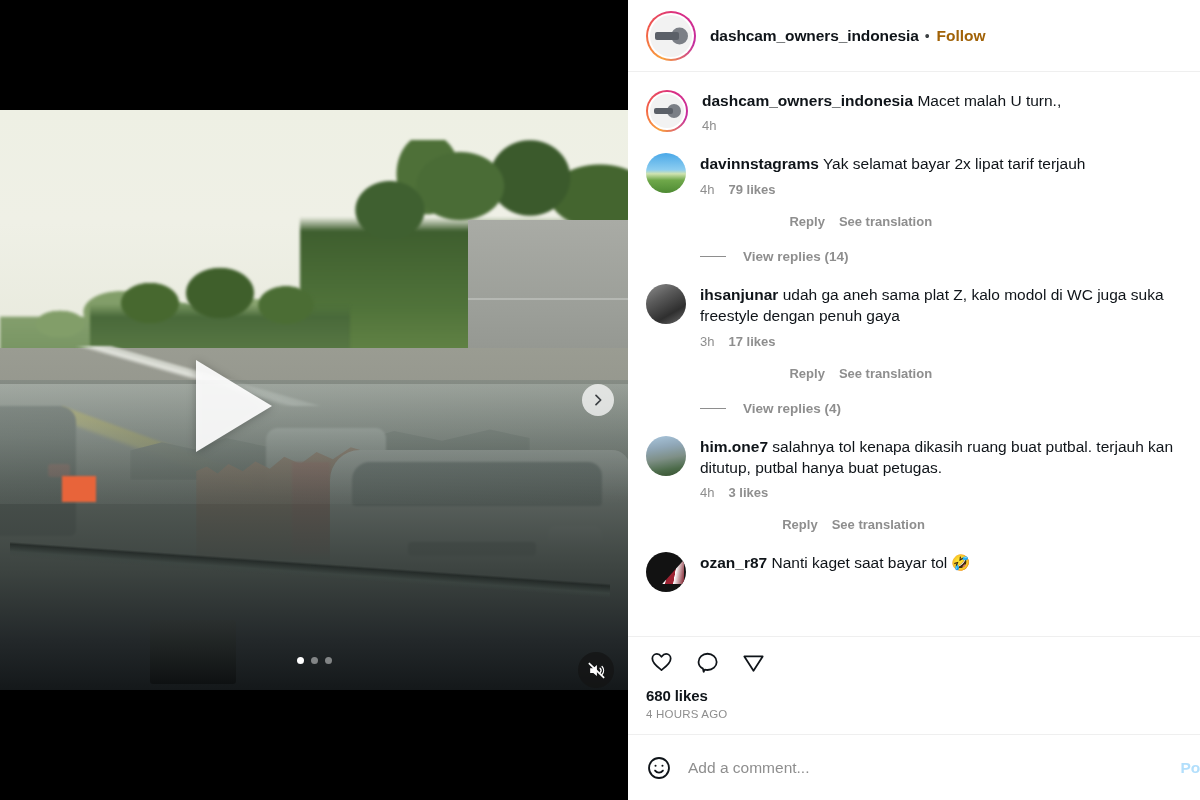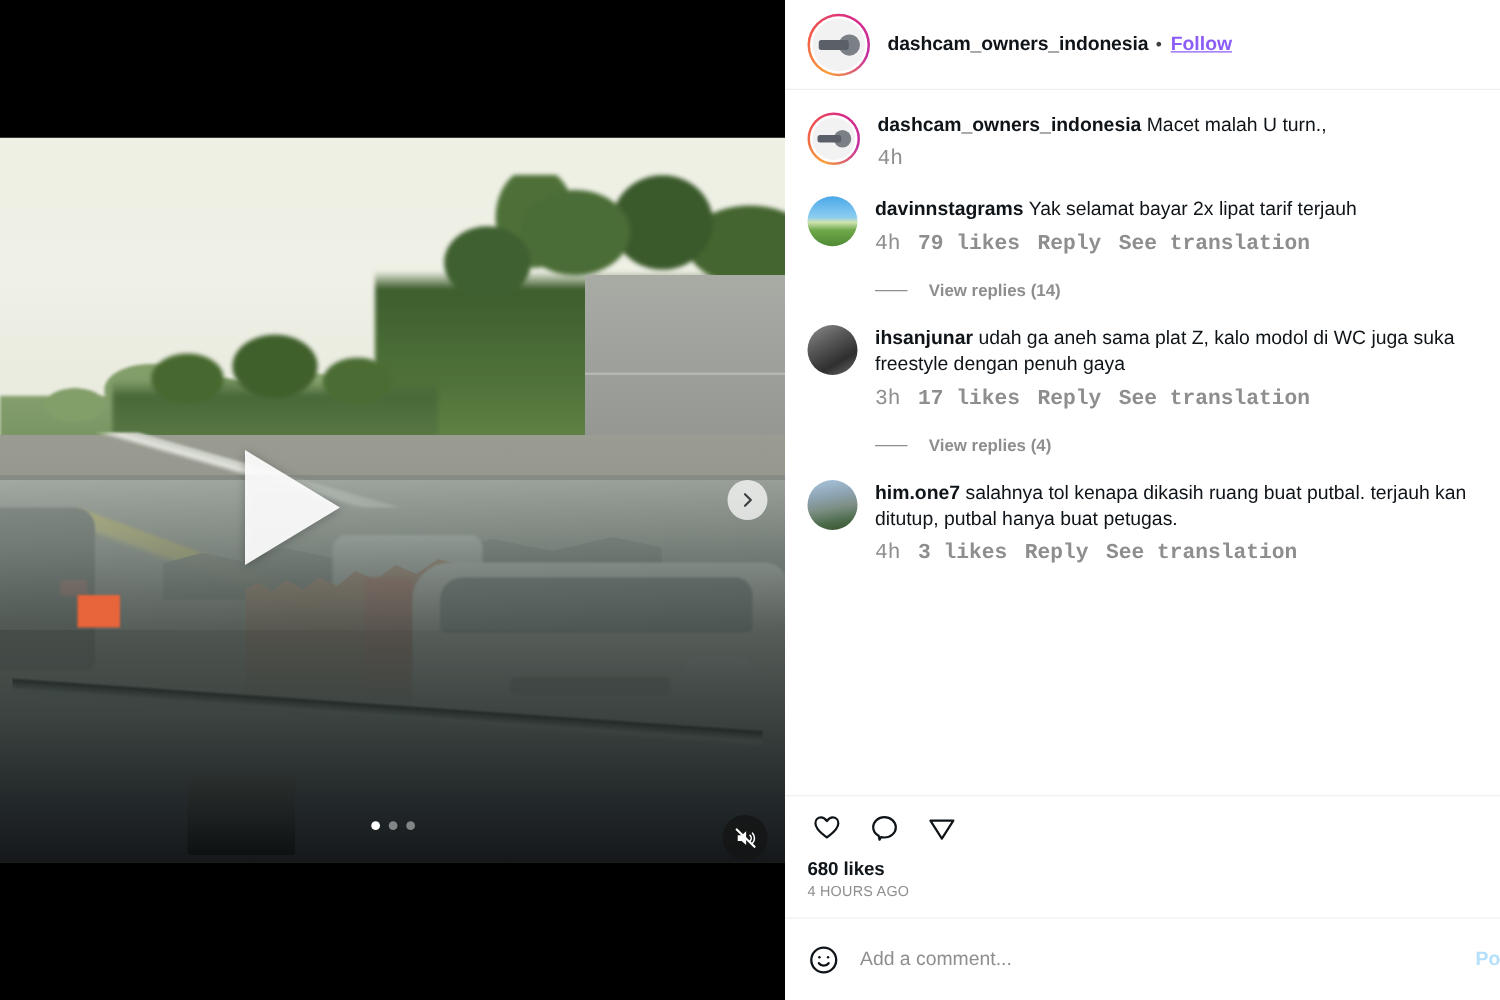--- a/index.html
+++ b/index.html
@@ -376,23 +376,22 @@
     letter-spacing: -0.1px;
   }
   .sep-dot {
     color: #3c4043;
     font-size: 14px;
     margin: 0 7px 0 6px;
   }
   .follow-link {
     font-size: 15.5px;
     font-weight: bold;
-    color: #8b5cf6;
+    color: #a16207;
     cursor: pointer;
-    text-decoration: underline;
   }
   .header-text-row { display: flex; align-items: baseline; }
 
   
   .comments {
     flex: 1 1 auto;
     padding: 18px 18px 0 18px;
     overflow: hidden;
     position: relative;
   }
@@ -473,26 +472,25 @@
   }
   .c-user {
     font-weight: bold;
     color: #0f1419;
   }
   .c-meta {
     display: flex;
     align-items: flex-start;
     gap: 14px;
     margin-top: 7px;
-    font-size: 17px;
+    font-size: 13px;
     color: #8e8e8e;
-    font-family: Liberation Mono, monospace;
   }
   .c-meta .strong { font-weight: bold; color: #8e8e8e; }
-  .c-meta .act { font-weight: bold; color: #8e8e8e; cursor: pointer; }
+  .c-meta .act { font-weight: bold; color: #8e8e8e; cursor: pointer; margin-top: 32px; }
 
   .view-replies {
     display: flex;
     align-items: center;
     gap: 17px;
     margin: 0 0 20px 54px;
   }
   .vr-line {
     width: 26px; height: 1px;
     background: #8e8e8e;
@@ -712,20 +710,29 @@
           </div>
           <div class="c-meta">
             <span>4h</span>
             <span class="strong">3 likes</span>
             <span class="act">Reply</span>
             <span class="act">See translation</span>
           </div>
         </div>
       </div>
 
+      <div class="comment">
+        <div class="c-avatar av-dark"></div>
+        <div class="c-body">
+          <div class="c-text">
+            <span class="c-user">ozan_r87</span>
+            <span>Nanti kaget saat bayar tol 🤣</span>
+          </div>
+        </div>
+      </div>
 
     </div>
 
     <div class="action-bar">
       <div class="action-icons">
         <span class="icon-btn">
           <svg width="25" height="25" viewBox="0 0 24 24" fill="none" stroke="#0f1419" stroke-width="1.7" stroke-linecap="round" stroke-linejoin="round">
             <path d="M20.8 8.2c0-2.5-1.9-4.4-4.3-4.4-1.7 0-3.2 1-4.5 2.7-1.3-1.7-2.8-2.7-4.5-2.7-2.4 0-4.3 1.9-4.3 4.4 0 5 6.1 8.8 8.8 11 2.7-2.2 8.8-6 8.8-11z"></path>
           </svg>
         </span>

